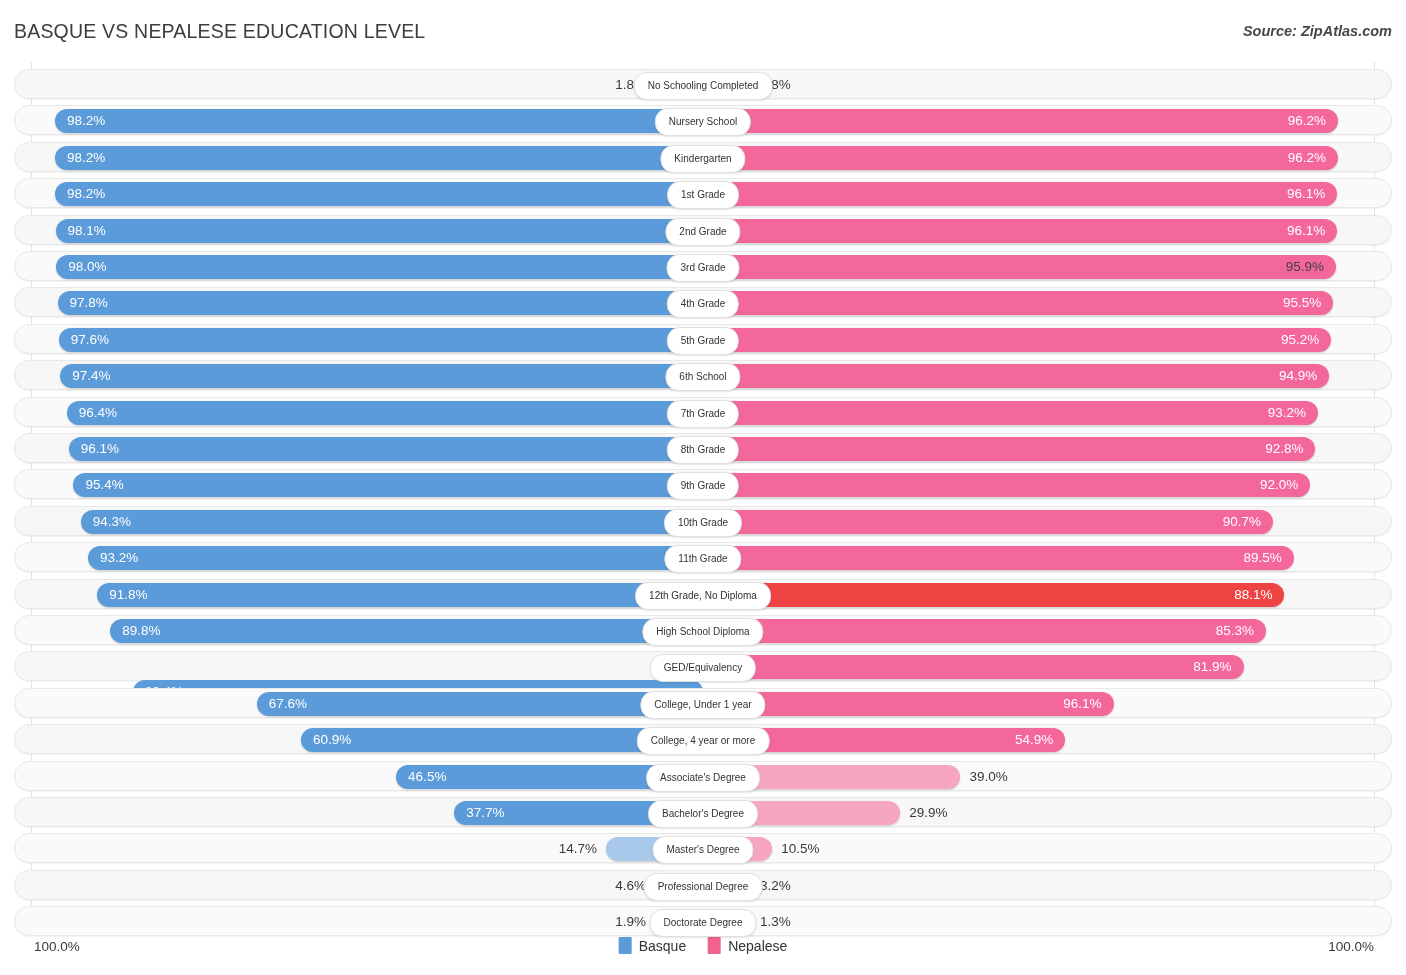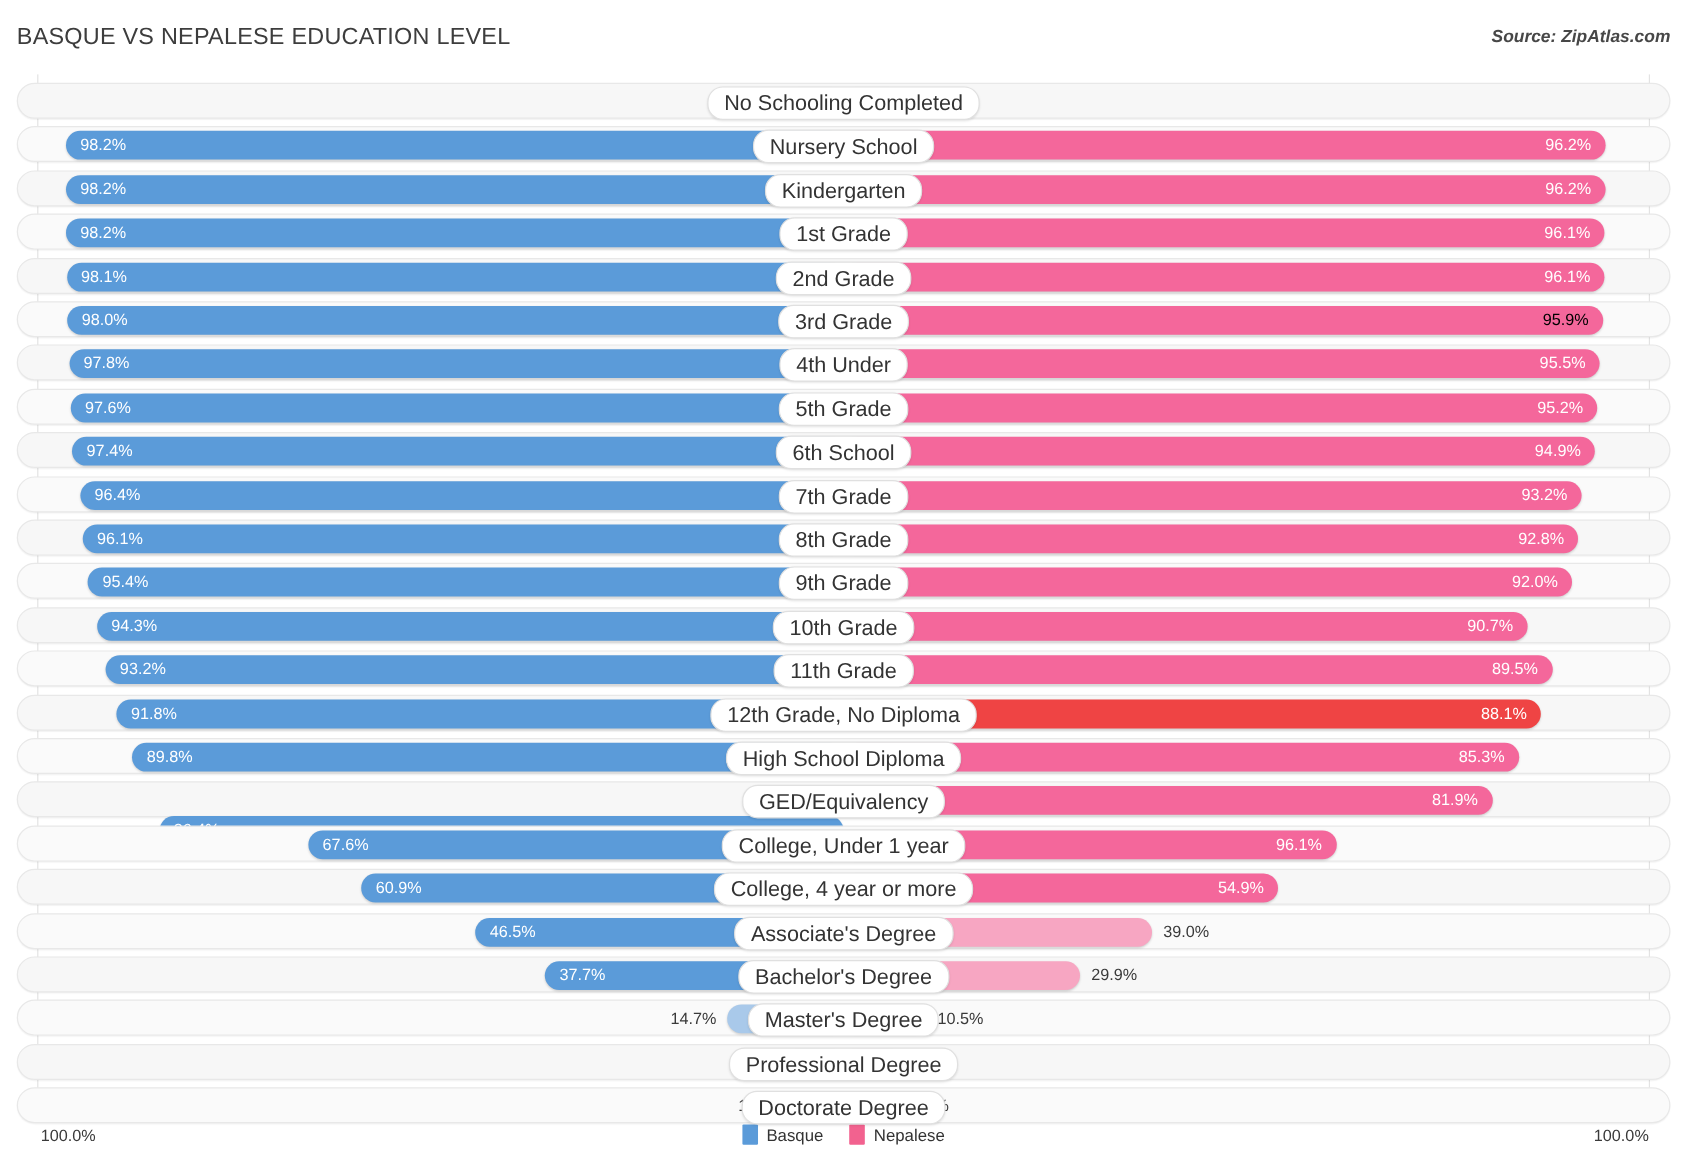--- a/index.html
+++ b/index.html
@@ -113,21 +113,21 @@
     position: absolute;
     top: 2px;
     left: 50%;
     transform: translateX(-50%);
     height: 26px;
     line-height: 26px;
     padding: 0 13px;
     background: #ffffff;
     border: 1px solid #e0e0e0;
     border-radius: 13px;
-    font-size: 18px;
+    font-size: 10px;
     color: #333333;
     white-space: nowrap;
     box-shadow: 0 1px 2px rgba(0,0,0,0.10);
     z-index: 3;
   }
 
   
   .footer {
     position: absolute;
     left: 14px;
@@ -226,32 +226,32 @@
         <div class="bar bar-right" style="width: 634.26px; background: rgb(244, 103, 155);">
           <span class="bar-val" style="color: rgb(255, 255, 255);">96.1%</span>
         </div>
         <div class="cat-label">2nd Grade</div>
       </div>
       <div class="row alt" style="top: 189px;">
         <div class="bar bar-left" style="width: 646.8px; background: rgb(91, 155, 217);">
           <span class="bar-val" style="color: rgb(255, 255, 255);">98.0%</span>
         </div>
         <div class="bar bar-right" style="width: 632.94px; background: rgb(244, 103, 155);">
-          <span class="bar-val" style="color: #000000;">95.9%</span>
+          <span class="bar-val" style="color: #404040;">95.9%</span>
         </div>
         <div class="cat-label">3rd Grade</div>
       </div>
       <div class="row" style="top: 225.4px;">
         <div class="bar bar-left" style="width: 645.48px; background: rgb(91, 155, 217);">
           <span class="bar-val" style="color: rgb(255, 255, 255);">97.8%</span>
         </div>
         <div class="bar bar-right" style="width: 630.3px; background: rgb(244, 103, 155);">
           <span class="bar-val" style="color: rgb(255, 255, 255);">95.5%</span>
         </div>
-        <div class="cat-label">4th Under</div>
+        <div class="cat-label">4th Grade</div>
       </div>
       <div class="row alt" style="top: 261.8px;">
         <div class="bar bar-left" style="width: 644.16px; background: rgb(91, 155, 217);">
           <span class="bar-val" style="color: rgb(255, 255, 255);">97.6%</span>
         </div>
         <div class="bar bar-right" style="width: 628.32px; background: rgb(244, 103, 155);">
           <span class="bar-val" style="color: rgb(255, 255, 255);">95.2%</span>
         </div>
         <div class="cat-label">5th Grade</div>
       </div>

